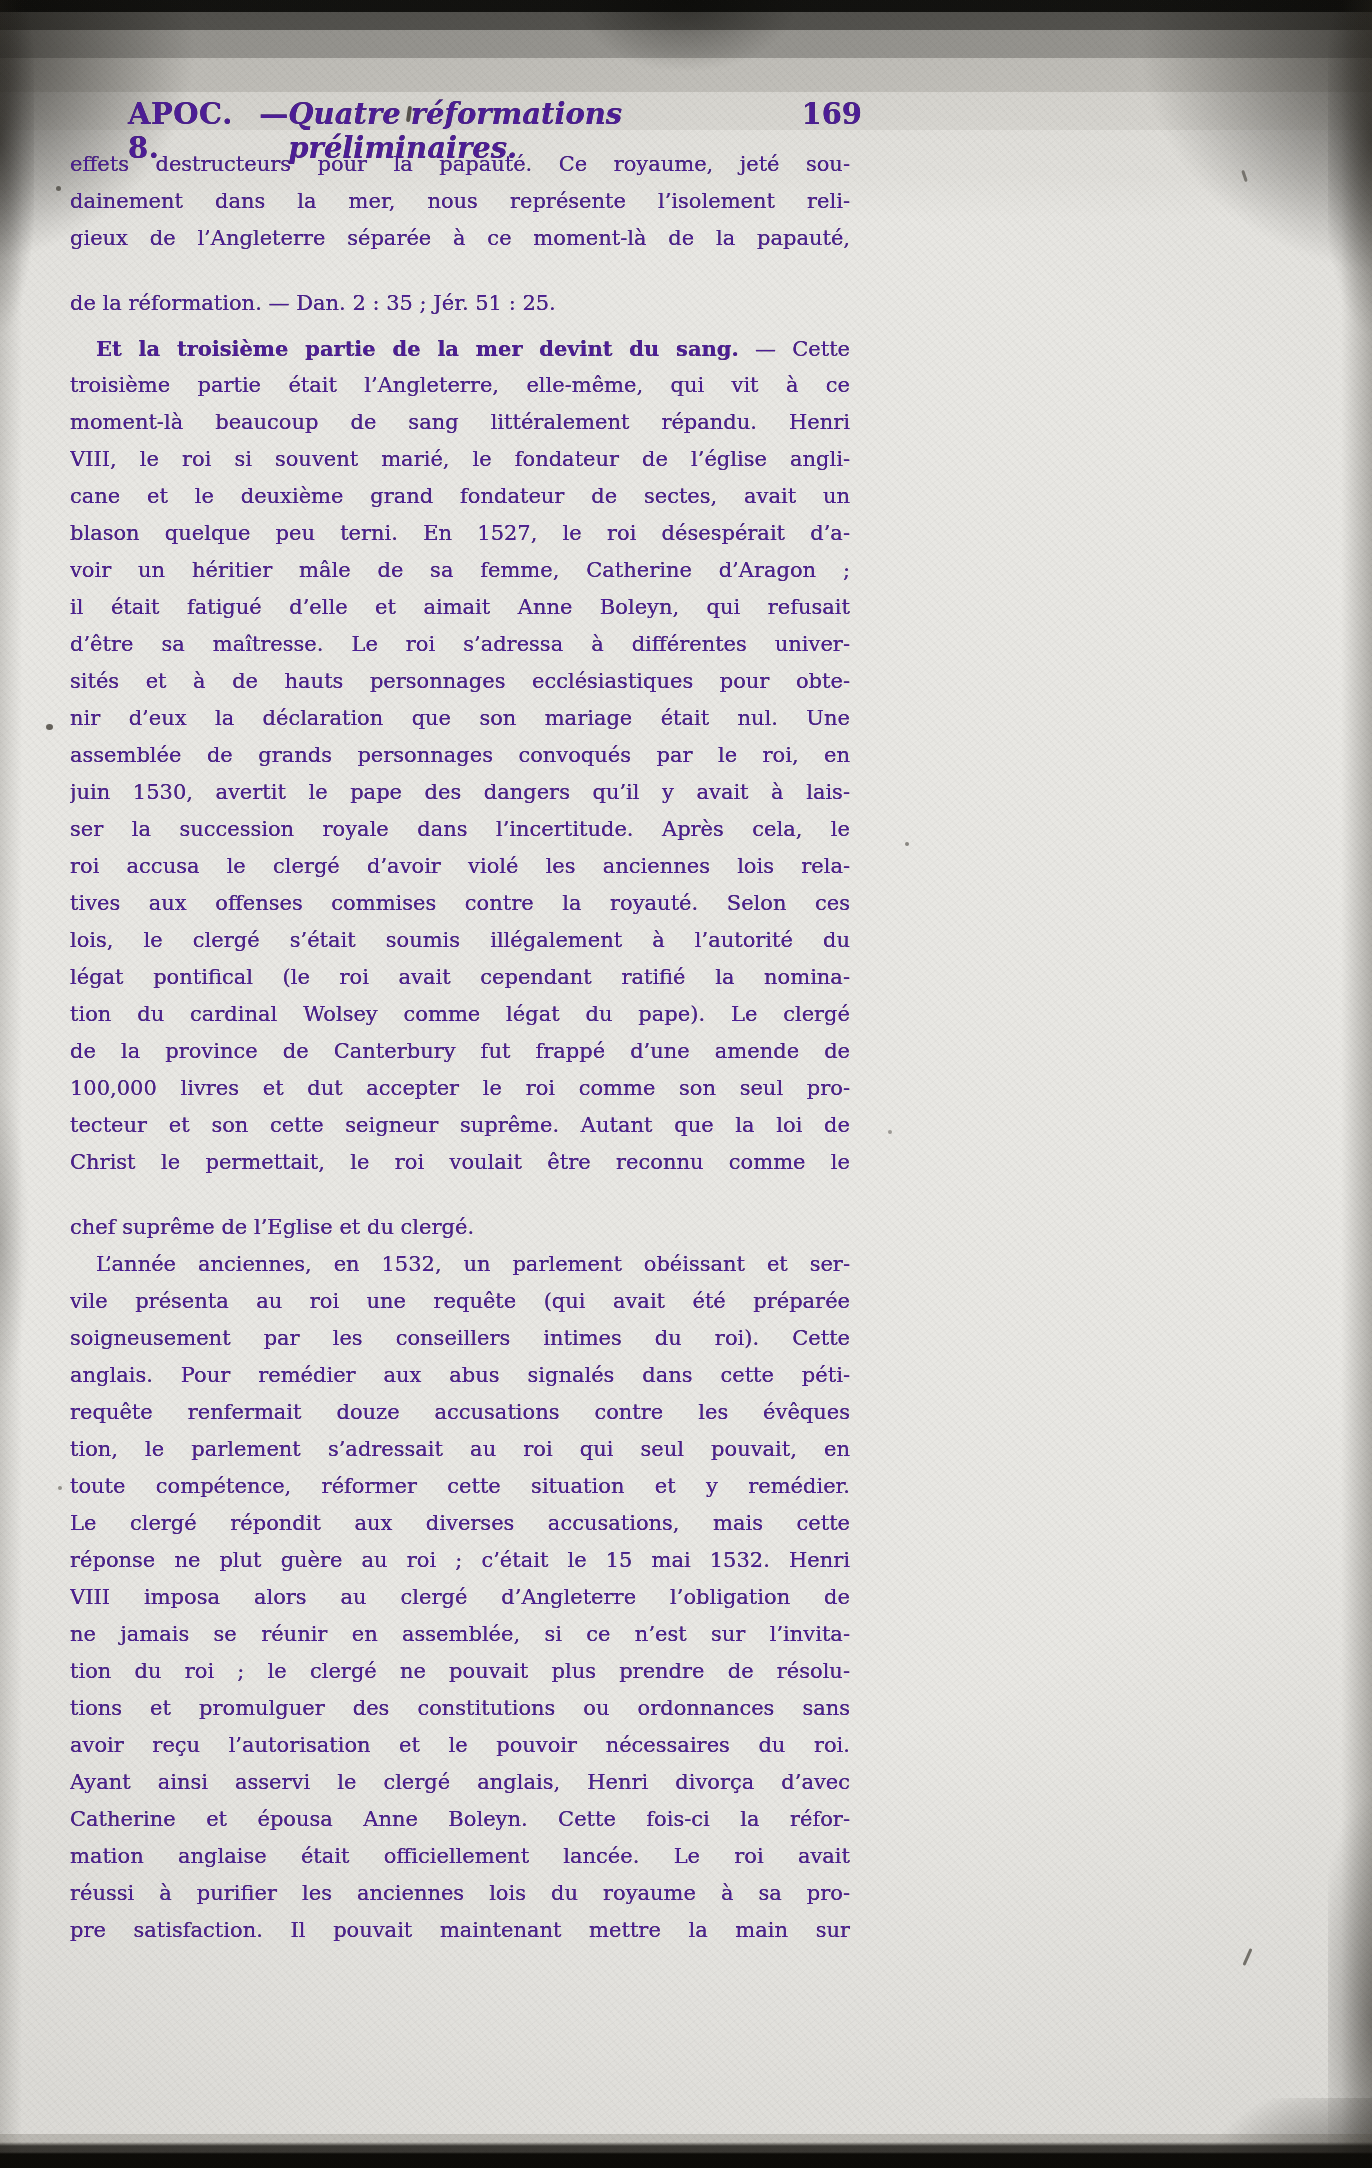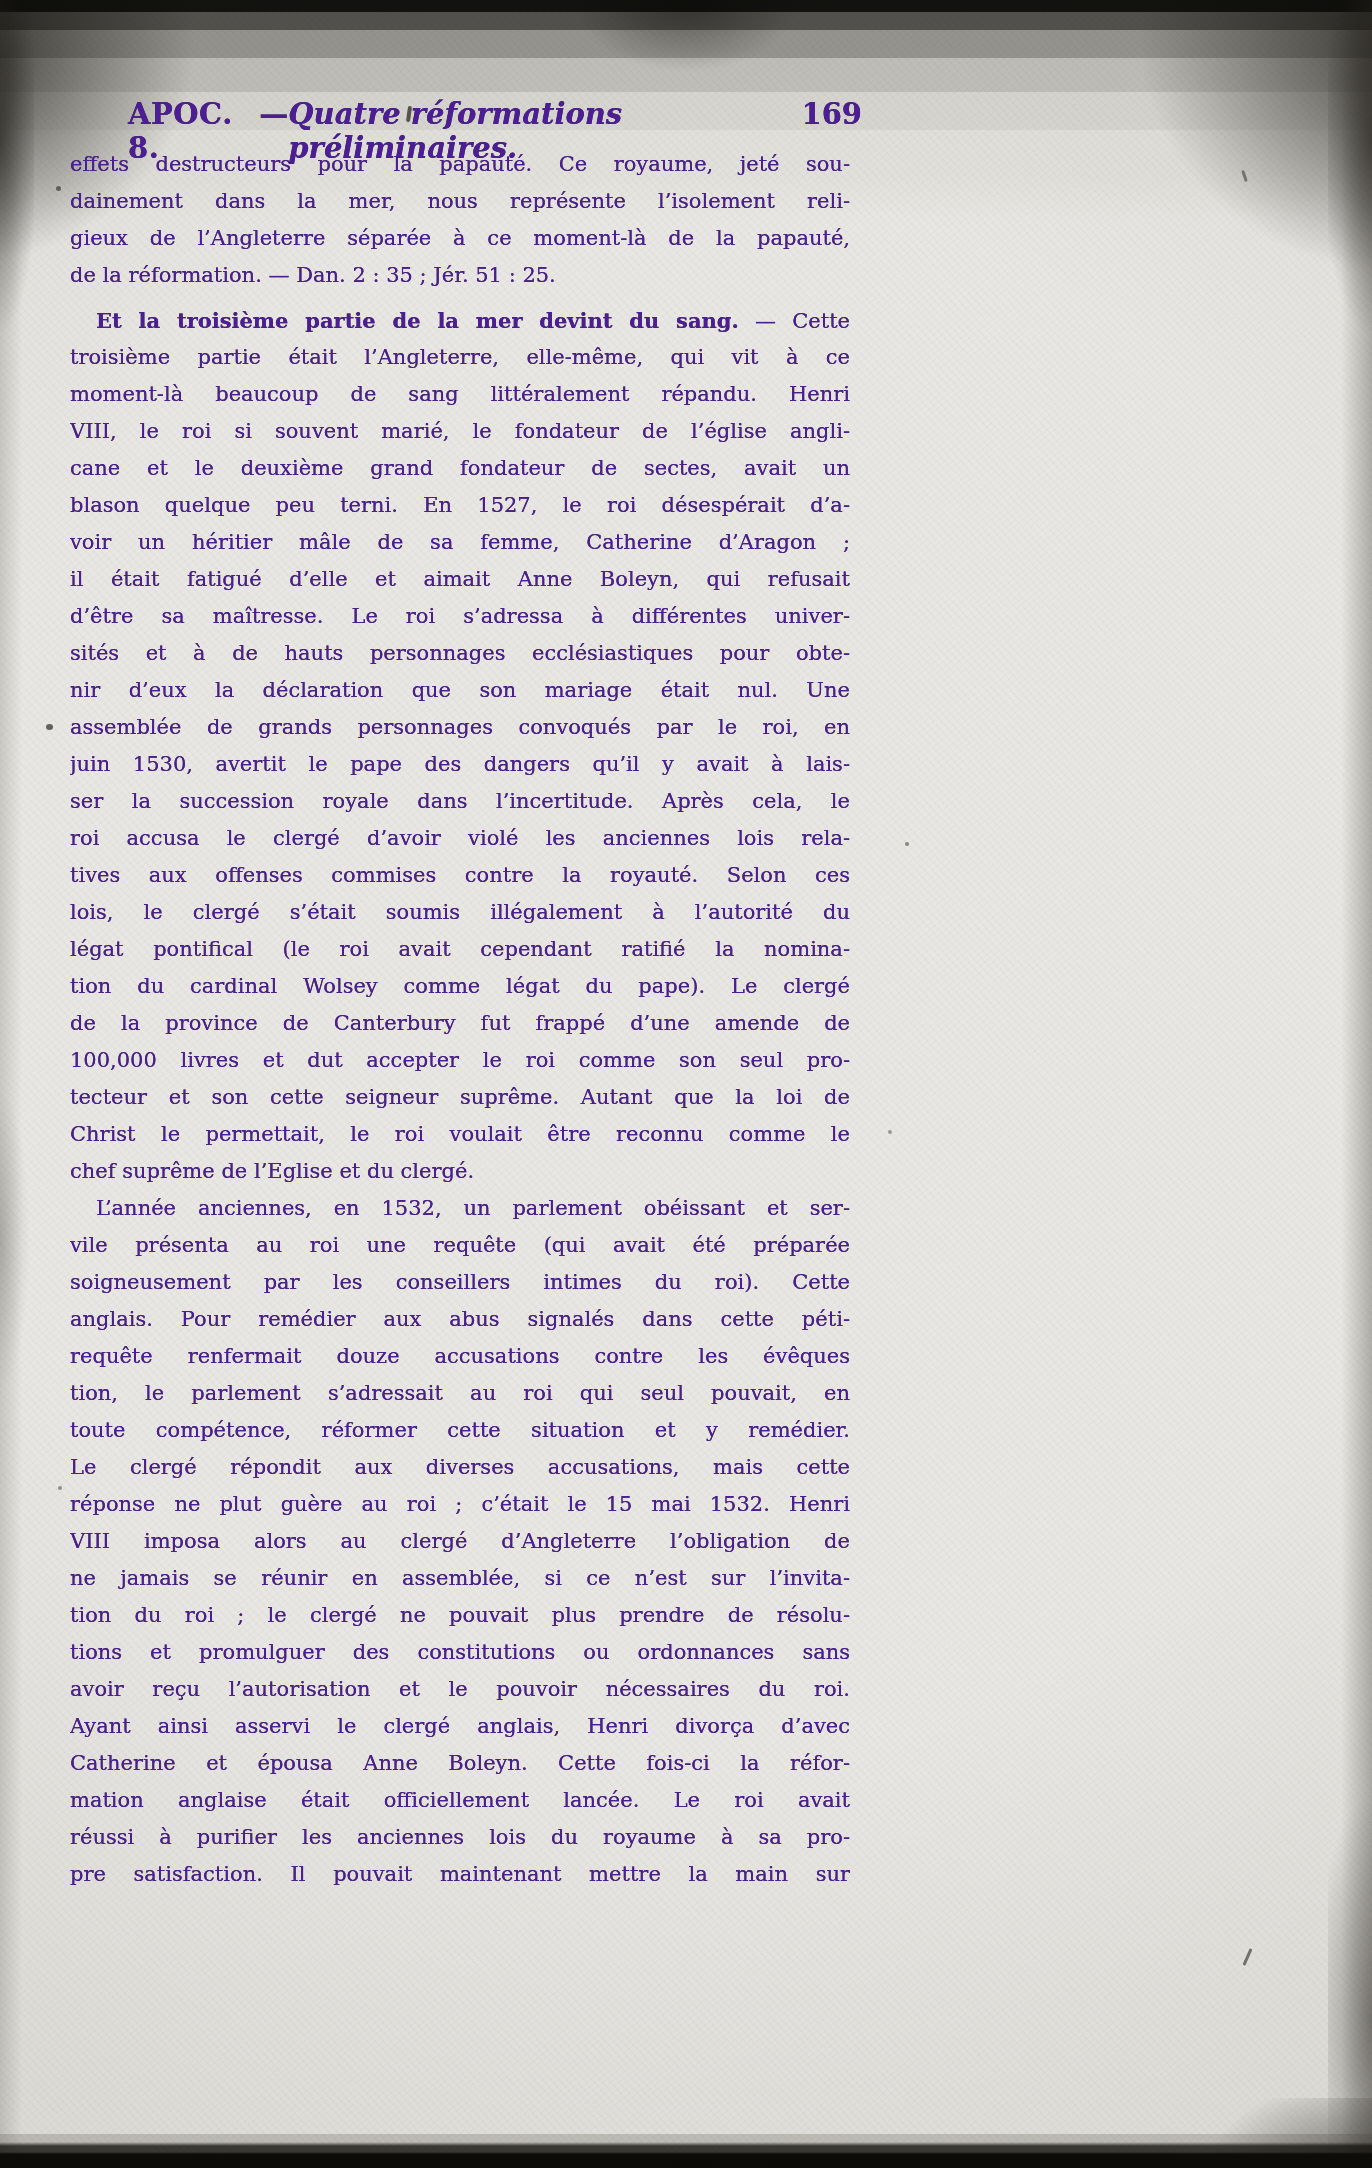--- a/index.html
+++ b/index.html
@@ -81,21 +81,21 @@
     position: absolute; left: 70px; top: 146px; width: 780px; z-index: 2;
     font-size: 21px; line-height: 37px;
     text-shadow: 0 0 0.5px rgba(20,17,12,0.8);
   }
   .paragraph { margin: 0; }
   .line {
     text-align: justify;
     text-align-last: justify;
     height: 37px; overflow: hidden;
   }
-  .line.no-just { text-align-last: left; }
+  .line.no-just { text-align-last: left; margin-top: 28px; }
   .line.first-indent { text-indent: 26px; }
   .line b { font-weight: bold; }
 </style>
 </head>
 <body>
 
 <div class="page">
 
   <div class="top-band"></div>
   <div class="left-smudge"></div>

